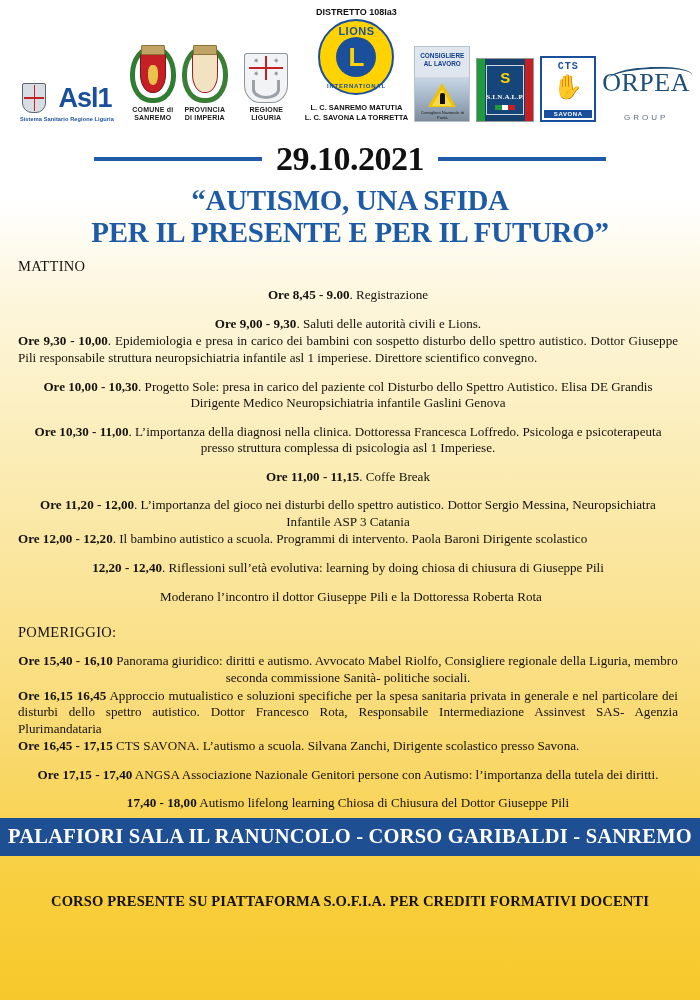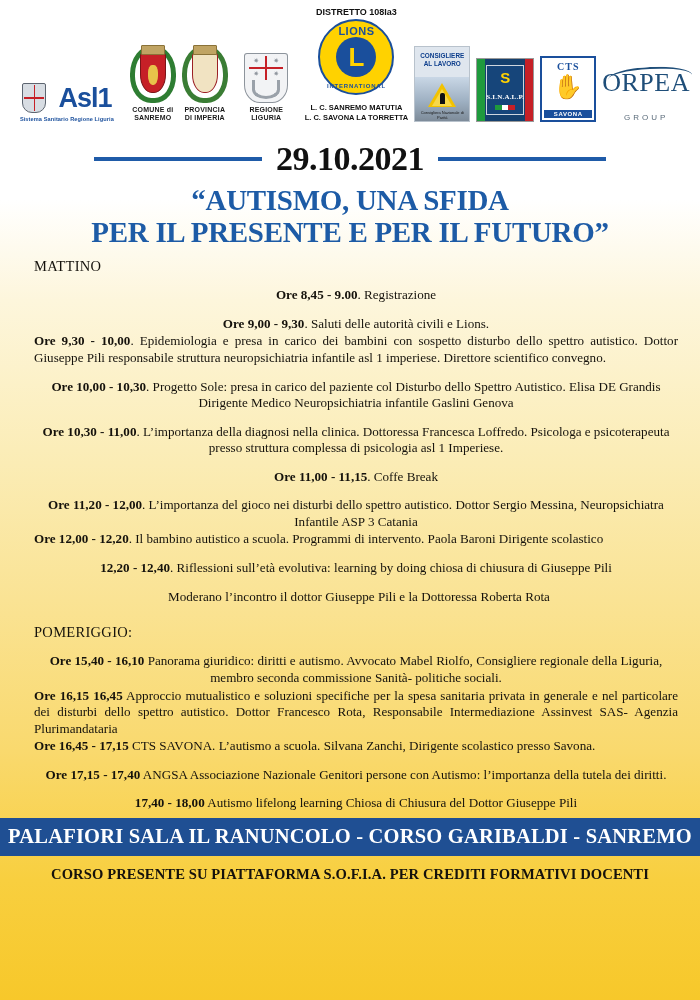--- a/index.html
+++ b/index.html
@@ -224,21 +224,21 @@
     background: linear-gradient(to right, #1f9a3d 0 33%, #ffffff 33% 66%, #c62027 66% 100%);
   }
 
   
   .cts {
     width: 52px; height: 62px; background:#ffffff;
     border:2px solid #1a4f9c; position:relative;
     display:flex; flex-direction:column; align-items:center;
   }
   .cts .hdr {
-    font-family:Liberation Serif, serif; font-weight:bold;
+    font-family:Liberation Mono, monospace; font-weight:bold;
     font-size:10px; color:#1a4f9c; letter-spacing:1px; margin-top:3px;
   }
   .cts .hands {
     font-size: 24px; color:#1a4f9c; line-height:1; margin-top:3px;
   }
   .cts .ftr {
     position:absolute; left:2px; right:2px; bottom:2px;
     background:#1a4f9c; color:#ffffff; text-align:center;
     font-family:"Liberation Sans", sans-serif;
     font-size:6px; font-weight:bold; letter-spacing:0.6px; padding:1px 0;
@@ -275,21 +275,21 @@
   }
   .title {
     text-align: center; color: #1d5ba6;
     font-family: "Liberation Serif", serif; font-weight: bold;
     font-size: 29px; line-height: 1.12; margin-top: 6px;
     letter-spacing: -0.3px; padding: 0 6px;
   }
 
   
   .program {
-    padding: 8px 22px 0 34px;
+    padding: 8px 22px 0 18px;
     color: #15120c;
     font-size: 13.1px;
     line-height: 1.265;
   }
   .section-head {
     font-family: "Liberation Serif", serif;
     font-size: 14.5px; font-weight: normal;
     letter-spacing: 0.3px; margin: 0 0 1px 0;
   }
   .entry { margin: 0 0 1px 0; text-align: justify; }
@@ -311,20 +311,21 @@
     margin-top: 6px;
   }
   .sofia-line {
     text-align: center;
     font-family: "Liberation Serif", serif;
     font-weight: bold;
     font-size: 14.6px;
     color: #15120c;
     padding: 10px 0 0 0;
     letter-spacing: 0.1px;
+    margin-top: 27px;
   }
 </style>
 </head>
 <body>
 
 <div class="poster">
 
   <div class="logo-bar">
 
     <div class="logo asl1">

